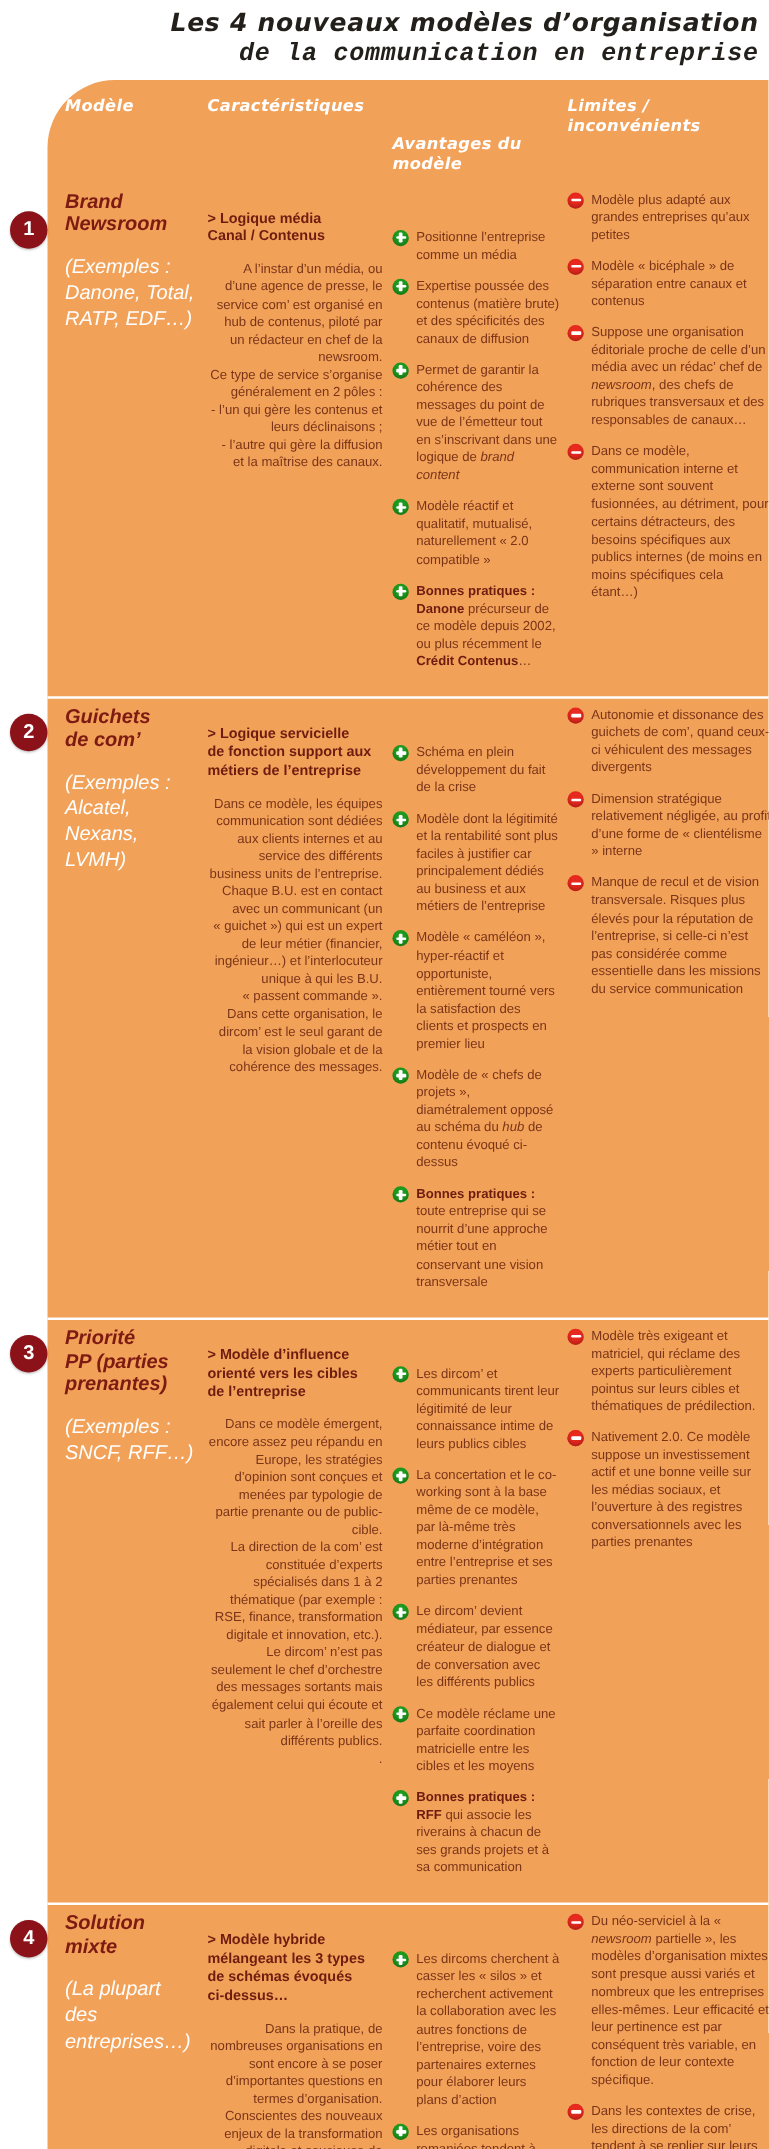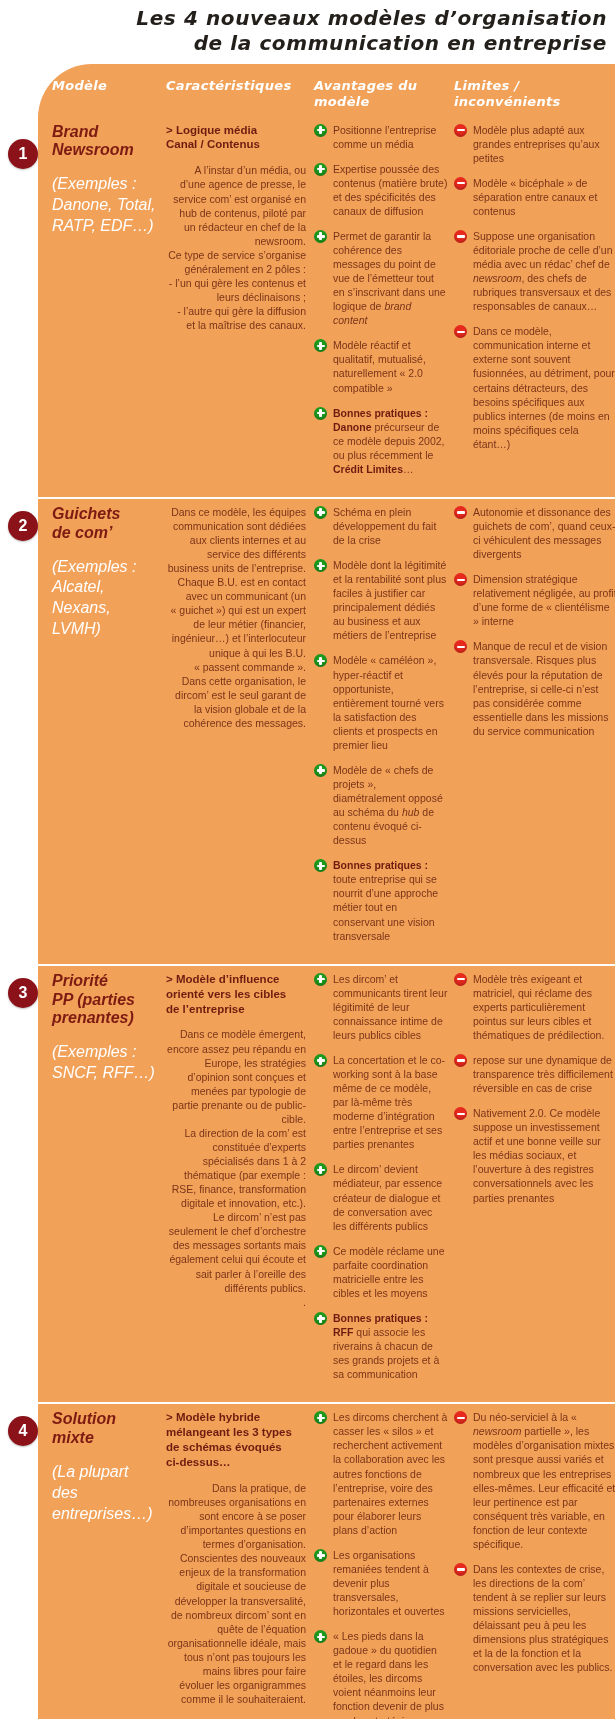--- a/index.html
+++ b/index.html
@@ -16,21 +16,21 @@
     padding:6px 8px 8px 0;
     text-align:right;
     font-family:"DejaVu Sans", sans-serif;
     font-style:italic;
     font-weight:700;
     font-size:20px;
     line-height:1.25;
     letter-spacing:.6px;
     color:#231f1a;
   }
-  .title .l2{display:block;}
+  .title .l2{display:block;font-family:Liberation Mono, monospace;}
 
   
   .panel{
     position:relative;
     margin-left:38px;
     background:#f2a159;
     border-top-left-radius:54px;
     padding-bottom:2px;
   }
 
@@ -45,21 +45,21 @@
     font-weight:700;
     font-size:13px;
     line-height:1.25;
     color:#ffffff;
     letter-spacing:.3px;
   }
 
   
   .c1{width:122px;flex:0 0 122px;padding-left:8px;box-sizing:border-box;}
   .c2{width:148px;flex:0 0 148px;box-sizing:border-box;padding-right:8px;}
-  .c3{width:140px;flex:0 0 140px;box-sizing:border-box;padding-right:6px;}
+  .c3{width:140px;flex:0 0 140px;box-sizing:border-box;padding-right:6px;margin-top:30px;}
   .c4{width:167px;flex:0 0 167px;box-sizing:border-box;padding-right:4px;}
 
   
   .row{
     display:flex;
     position:relative;
     padding:6px 6px 10px 6px;
     border-top:2px solid #ffffff;
   }
   .row.first{border-top:none;}
@@ -99,20 +99,21 @@
   }
 
   .carac-head{
     font-family:"Liberation Sans", sans-serif;
     font-weight:700;
     font-size:11.5px;
     line-height:1.3;
     color:#6e1c10;
     margin-bottom:11px;
     white-space:pre-line;
+    margin-top:15px;
   }
   .carac-body{
     font-family:"Liberation Sans", sans-serif;
     font-size:10.5px;
     line-height:1.34;
     color:#7a3518;
     white-space:pre-line;
     text-align:right;
   }
 
@@ -180,21 +181,21 @@
 Ce type de service s’organise généralement en 2 pôles :
 - l’un qui gère les contenus et leurs déclinaisons ;
 - l’autre qui gère la diffusion et la maîtrise des canaux.</div>
       </div>
       <div class="c3">
         <ul class="bl plus">
             <li><span class="ico"></span><span>Positionne l’entreprise comme un média</span></li>
             <li><span class="ico"></span><span>Expertise poussée des contenus (matière brute) et des spécificités des canaux de diffusion</span></li>
             <li><span class="ico"></span><span>Permet de garantir la cohérence des messages du point de vue de l’émetteur tout en s’inscrivant dans une logique de <i>brand content</i></span></li>
             <li><span class="ico"></span><span>Modèle réactif et qualitatif, mutualisé, naturellement « 2.0 compatible »</span></li>
-            <li><span class="ico"></span><span><b>Bonnes pratiques :</b> <b>Danone</b> précurseur de ce modèle depuis 2002, ou plus récemment le <b>Crédit Limites</b>…</span></li>
+            <li><span class="ico"></span><span><b>Bonnes pratiques :</b> <b>Danone</b> précurseur de ce modèle depuis 2002, ou plus récemment le <b>Crédit Contenus</b>…</span></li>
           </ul>
       </div>
       <div class="c4">
         <ul class="bl minus">
             <li><span class="ico"></span><span>Modèle plus adapté aux grandes entreprises qu’aux petites</span></li>
             <li><span class="ico"></span><span>Modèle « bicéphale » de séparation entre canaux et contenus</span></li>
             <li><span class="ico"></span><span>Suppose une organisation éditoriale proche de celle d’un média avec un rédac’ chef de <i>newsroom</i>, des chefs de rubriques transversaux et des responsables de canaux…</span></li>
             <li><span class="ico"></span><span>Dans ce modèle, communication interne et externe sont souvent fusionnées, au détriment, pour certains détracteurs, des besoins spécifiques aux publics internes (de moins en moins spécifiques cela étant…)</span></li>
           </ul>
       </div>
@@ -203,20 +204,23 @@
     <div class="row">
       <div class="badge" style="top:12px">2</div>
       <div class="c1">
         <div class="model-name">Guichets
 de com’</div>
         <div class="model-examples">(Exemples :
 Alcatel, Nexans,
 LVMH)</div>
       </div>
       <div class="c2">
+        <div class="carac-head">&gt; Logique servicielle
+de fonction support aux
+métiers de l’entreprise</div>
         <div class="carac-body">Dans ce modèle, les équipes communication sont dédiées aux clients internes et au service des différents business units de l’entreprise. Chaque B.U. est en contact avec un communicant (un
 « guichet ») qui est un expert de leur métier (financier, ingénieur…) et l’interlocuteur unique à qui les B.U.
 « passent commande ».
 Dans cette organisation, le dircom’ est le seul garant de la vision globale et de la cohérence des messages.</div>
       </div>
       <div class="c3">
         <ul class="bl plus">
             <li><span class="ico"></span><span>Schéma en plein développement du fait de la crise</span></li>
             <li><span class="ico"></span><span>Modèle dont la légitimité et la rentabilité sont plus faciles à justifier car principalement dédiés au business et aux métiers de l’entreprise</span></li>
             <li><span class="ico"></span><span>Modèle « caméléon », hyper-réactif et opportuniste, entièrement tourné vers la satisfaction des clients et prospects en premier lieu</span></li>
@@ -256,21 +260,21 @@
             <li><span class="ico"></span><span>Les dircom’ et communicants tirent leur légitimité de leur connaissance intime de leurs publics cibles</span></li>
             <li><span class="ico"></span><span>La concertation et le co-working sont à la base même de ce modèle, par là-même très moderne d’intégration entre l’entreprise et ses parties prenantes</span></li>
             <li><span class="ico"></span><span>Le dircom’ devient médiateur, par essence créateur de dialogue et de conversation avec les différents publics</span></li>
             <li><span class="ico"></span><span>Ce modèle réclame une parfaite coordination matricielle entre les cibles et les moyens</span></li>
             <li><span class="ico"></span><span><b>Bonnes pratiques :</b> <b>RFF</b> qui associe les riverains à chacun de ses grands projets et à sa communication</span></li>
           </ul>
       </div>
       <div class="c4">
         <ul class="bl minus">
             <li><span class="ico"></span><span>Modèle très exigeant et matriciel, qui réclame des experts particulièrement pointus sur leurs cibles et thématiques de prédilection.</span></li>
-            <li><span class="ico"></span><span>repose sur une dynamique de transparence très difficilement réversible en cas de crise</span></li>
+            <li><span class="ico"></span></li>
             <li><span class="ico"></span><span>Nativement 2.0. Ce modèle suppose un investissement actif et une bonne veille sur les médias sociaux, et l’ouverture à des registres conversationnels avec les parties prenantes</span></li>
           </ul>
       </div>
     </div>
 
     <div class="row">
       <div class="badge" style="top:12px">4</div>
       <div class="c1">
         <div class="model-name">Solution
 mixte</div>

